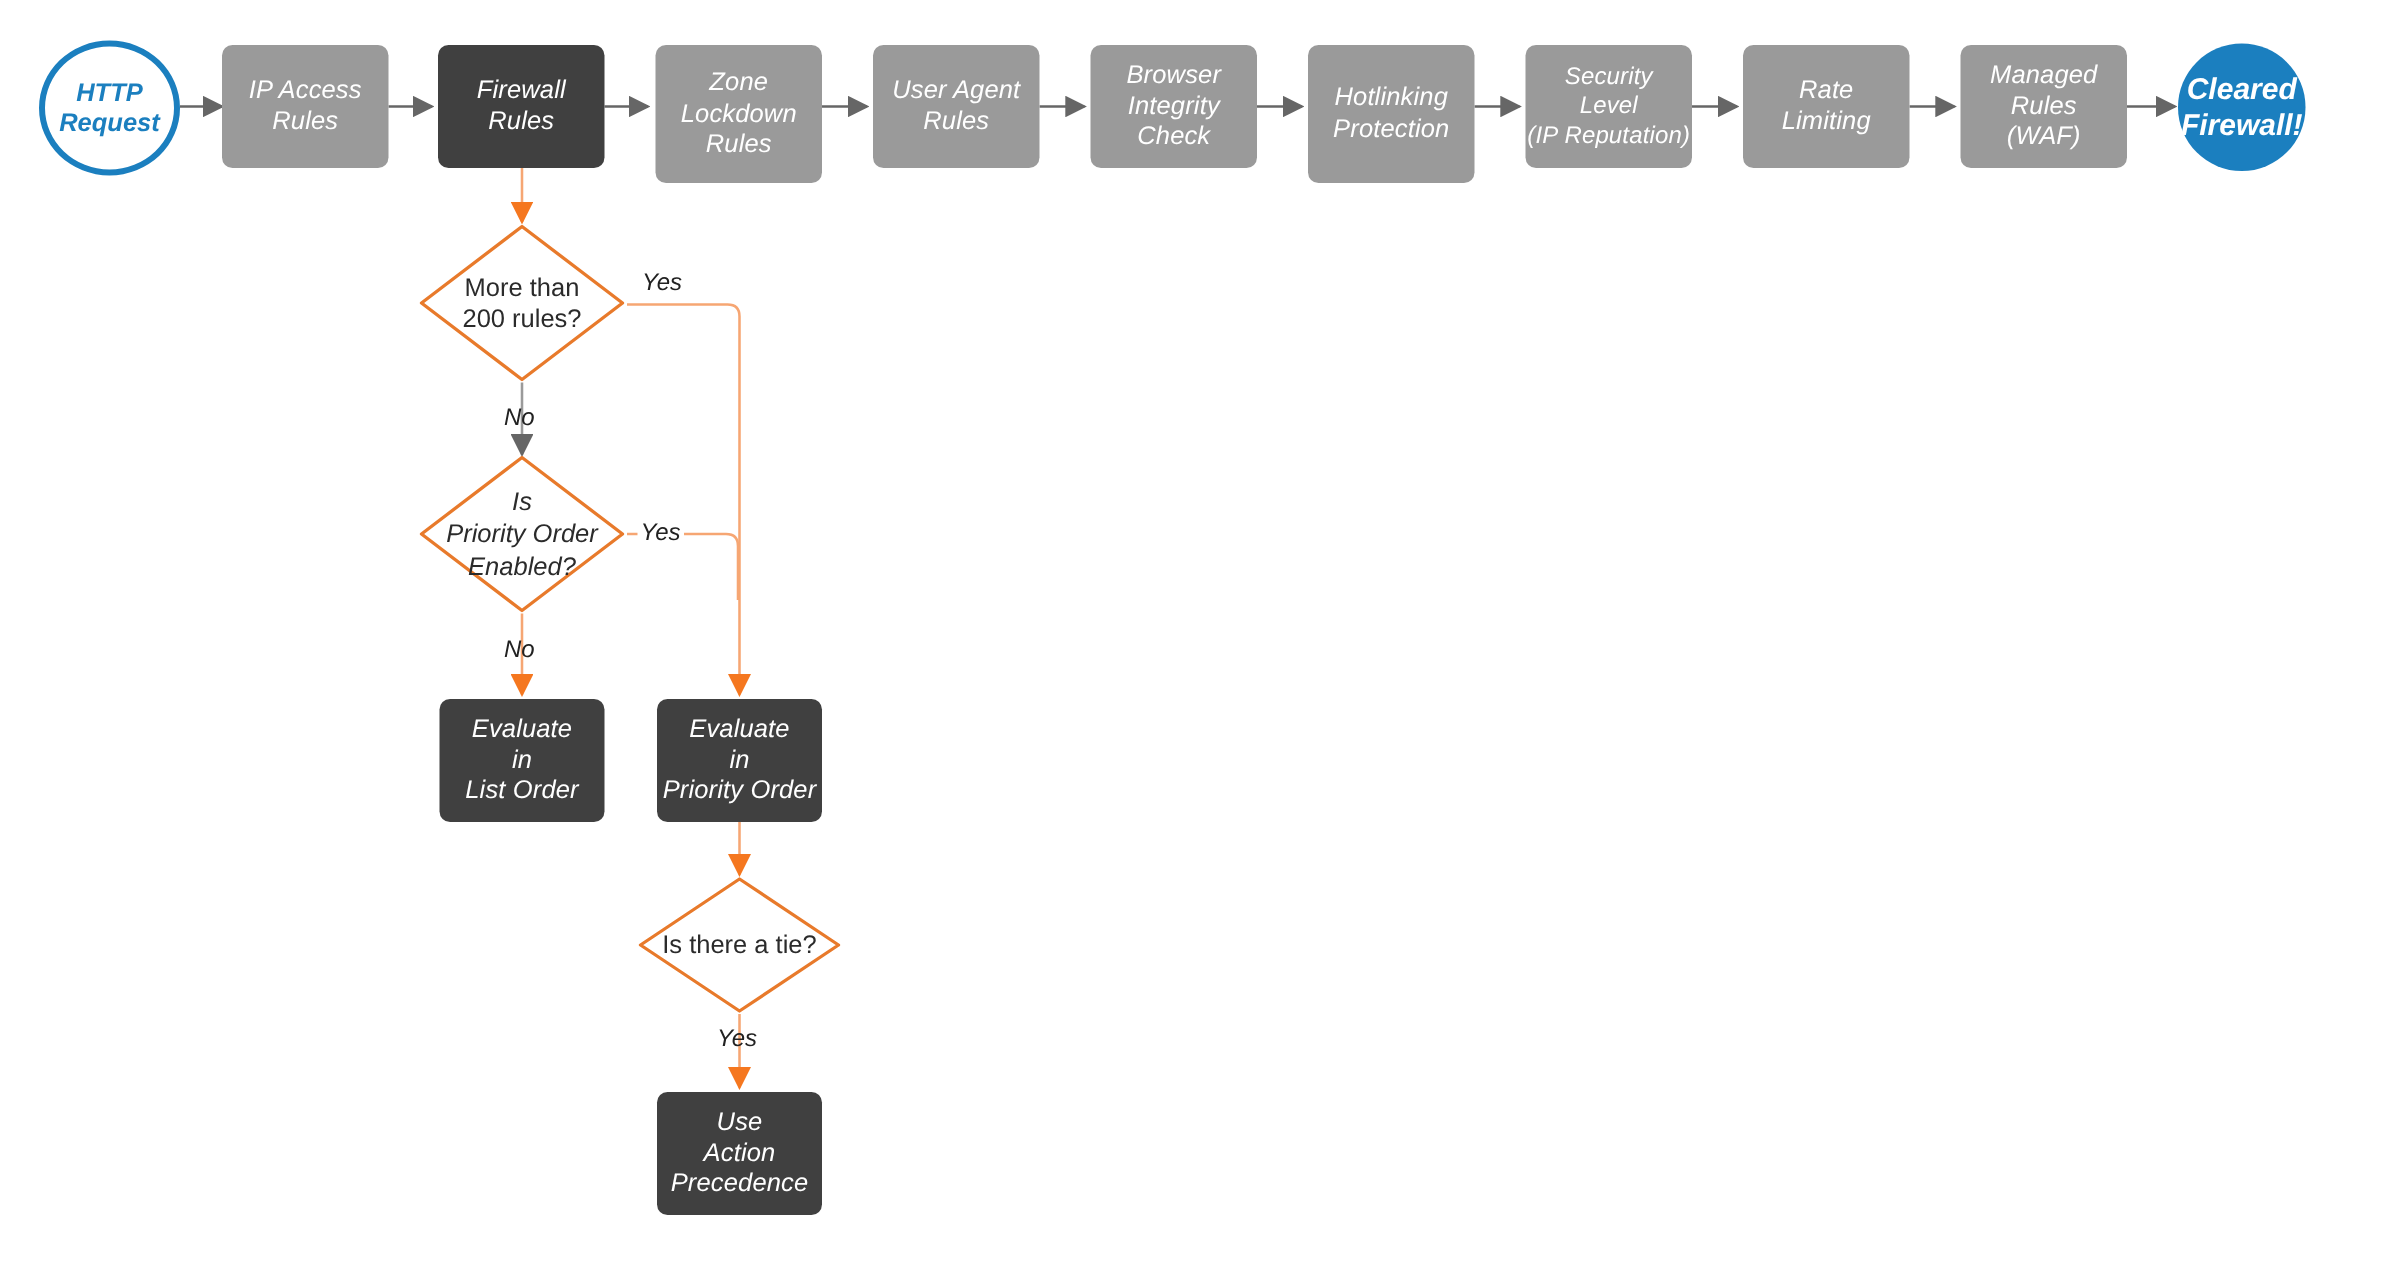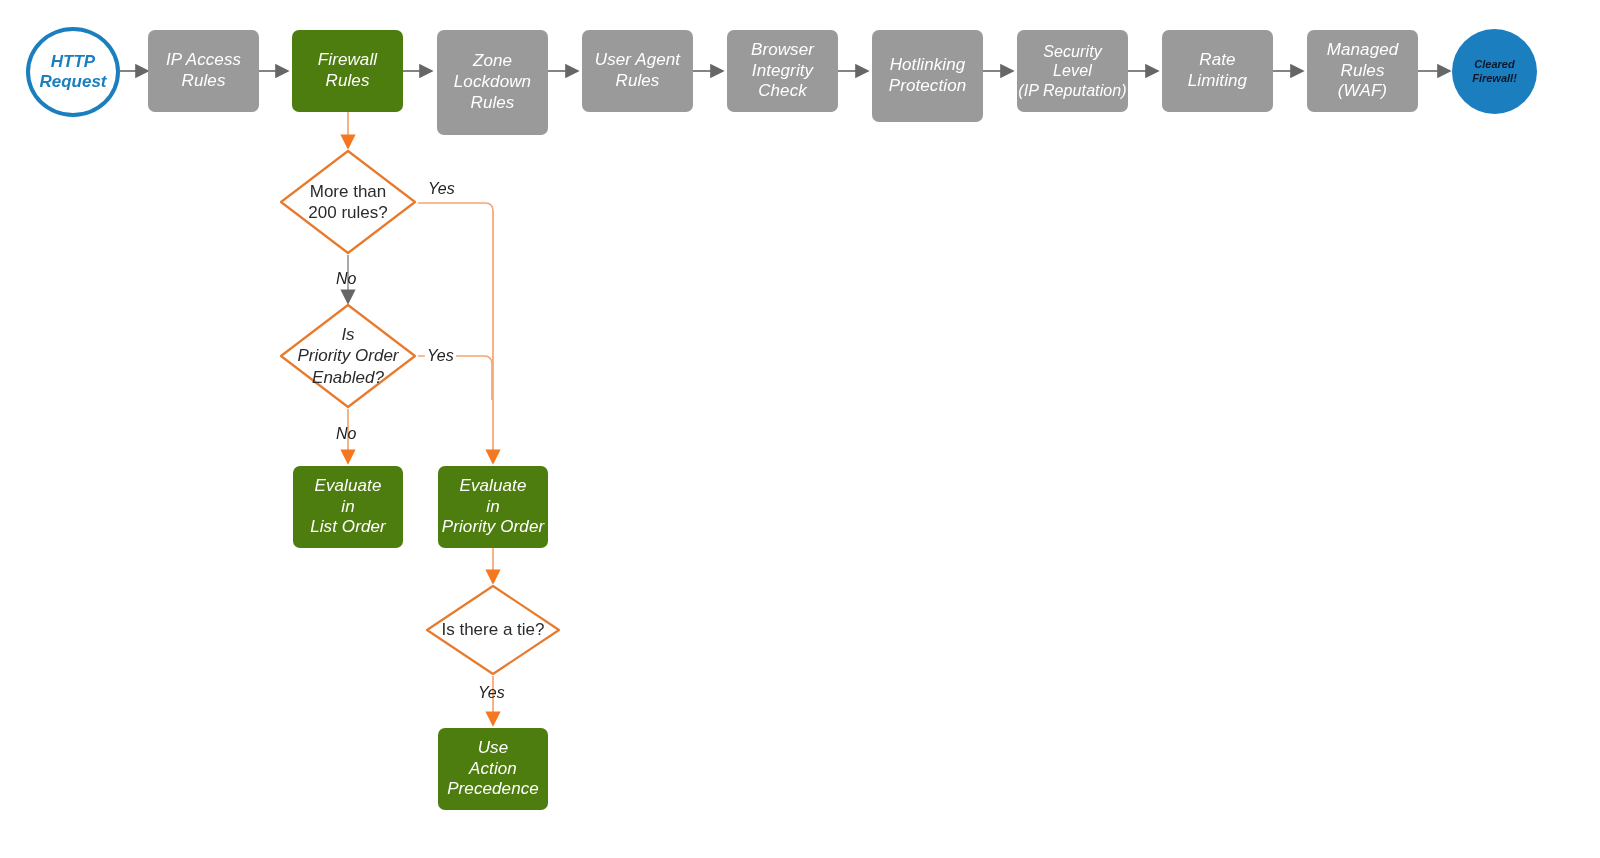--- a/index.html
+++ b/index.html
@@ -11,31 +11,31 @@
 
   .proc{
     border-radius:7px;
     font-style:italic;
     color:#ffffff;
     line-height:1.22;
     font-size:17px;
     letter-spacing:.1px;
   }
   .proc.gray{background:#9a9a9a;}
-  .proc.orange{background:#4d7c0f;}
+  .proc.orange{background:#404040;}
 
   .term{
     border-radius:50%;
     font-style:italic;
     font-weight:bold;
     line-height:1.2;
     font-size:17px;
   }
   .term.start{background:#ffffff;border:4px solid #1b7fbf;color:#1b7fbf;}
-  .term.end{background:#1b7fbf;color:#0f172a;font-size:11px;}
+  .term.end{background:#1b7fbf;color:#ffffff;font-size:20px;}
 
   .dec-wrap{position:absolute;}
   .dec-label{
     position:absolute;left:0;top:0;width:100%;height:100%;
     display:flex;align-items:center;justify-content:center;text-align:center;
     color:#2b2b2b;font-size:17px;line-height:1.25;
   }
   .dec-wrap svg{display:block;}
 
   .edge-label{
@@ -94,21 +94,21 @@
   <div class="node proc gray" style="left:148px;top:30px;width:111px;height:82px;">
     <span style="white-space:pre-line;">IP Access
 Rules</span>
   </div>
 
   <div class="node proc orange" style="left:292px;top:30px;width:111px;height:82px;">
     <span style="white-space:pre-line;">Firewall
 Rules</span>
   </div>
 
-  <div class="node proc gray" style="left:437px;top:30px;width:111px;height:105px;">
+  <div class="node proc gray" style="left:437px;top:30px;width:111px;height:92px;">
     <span style="white-space:pre-line;">Zone
 Lockdown
 Rules</span>
   </div>
 
   <div class="node proc gray" style="left:582px;top:30px;width:111px;height:82px;">
     <span style="white-space:pre-line;">User Agent
 Rules</span>
   </div>
 

